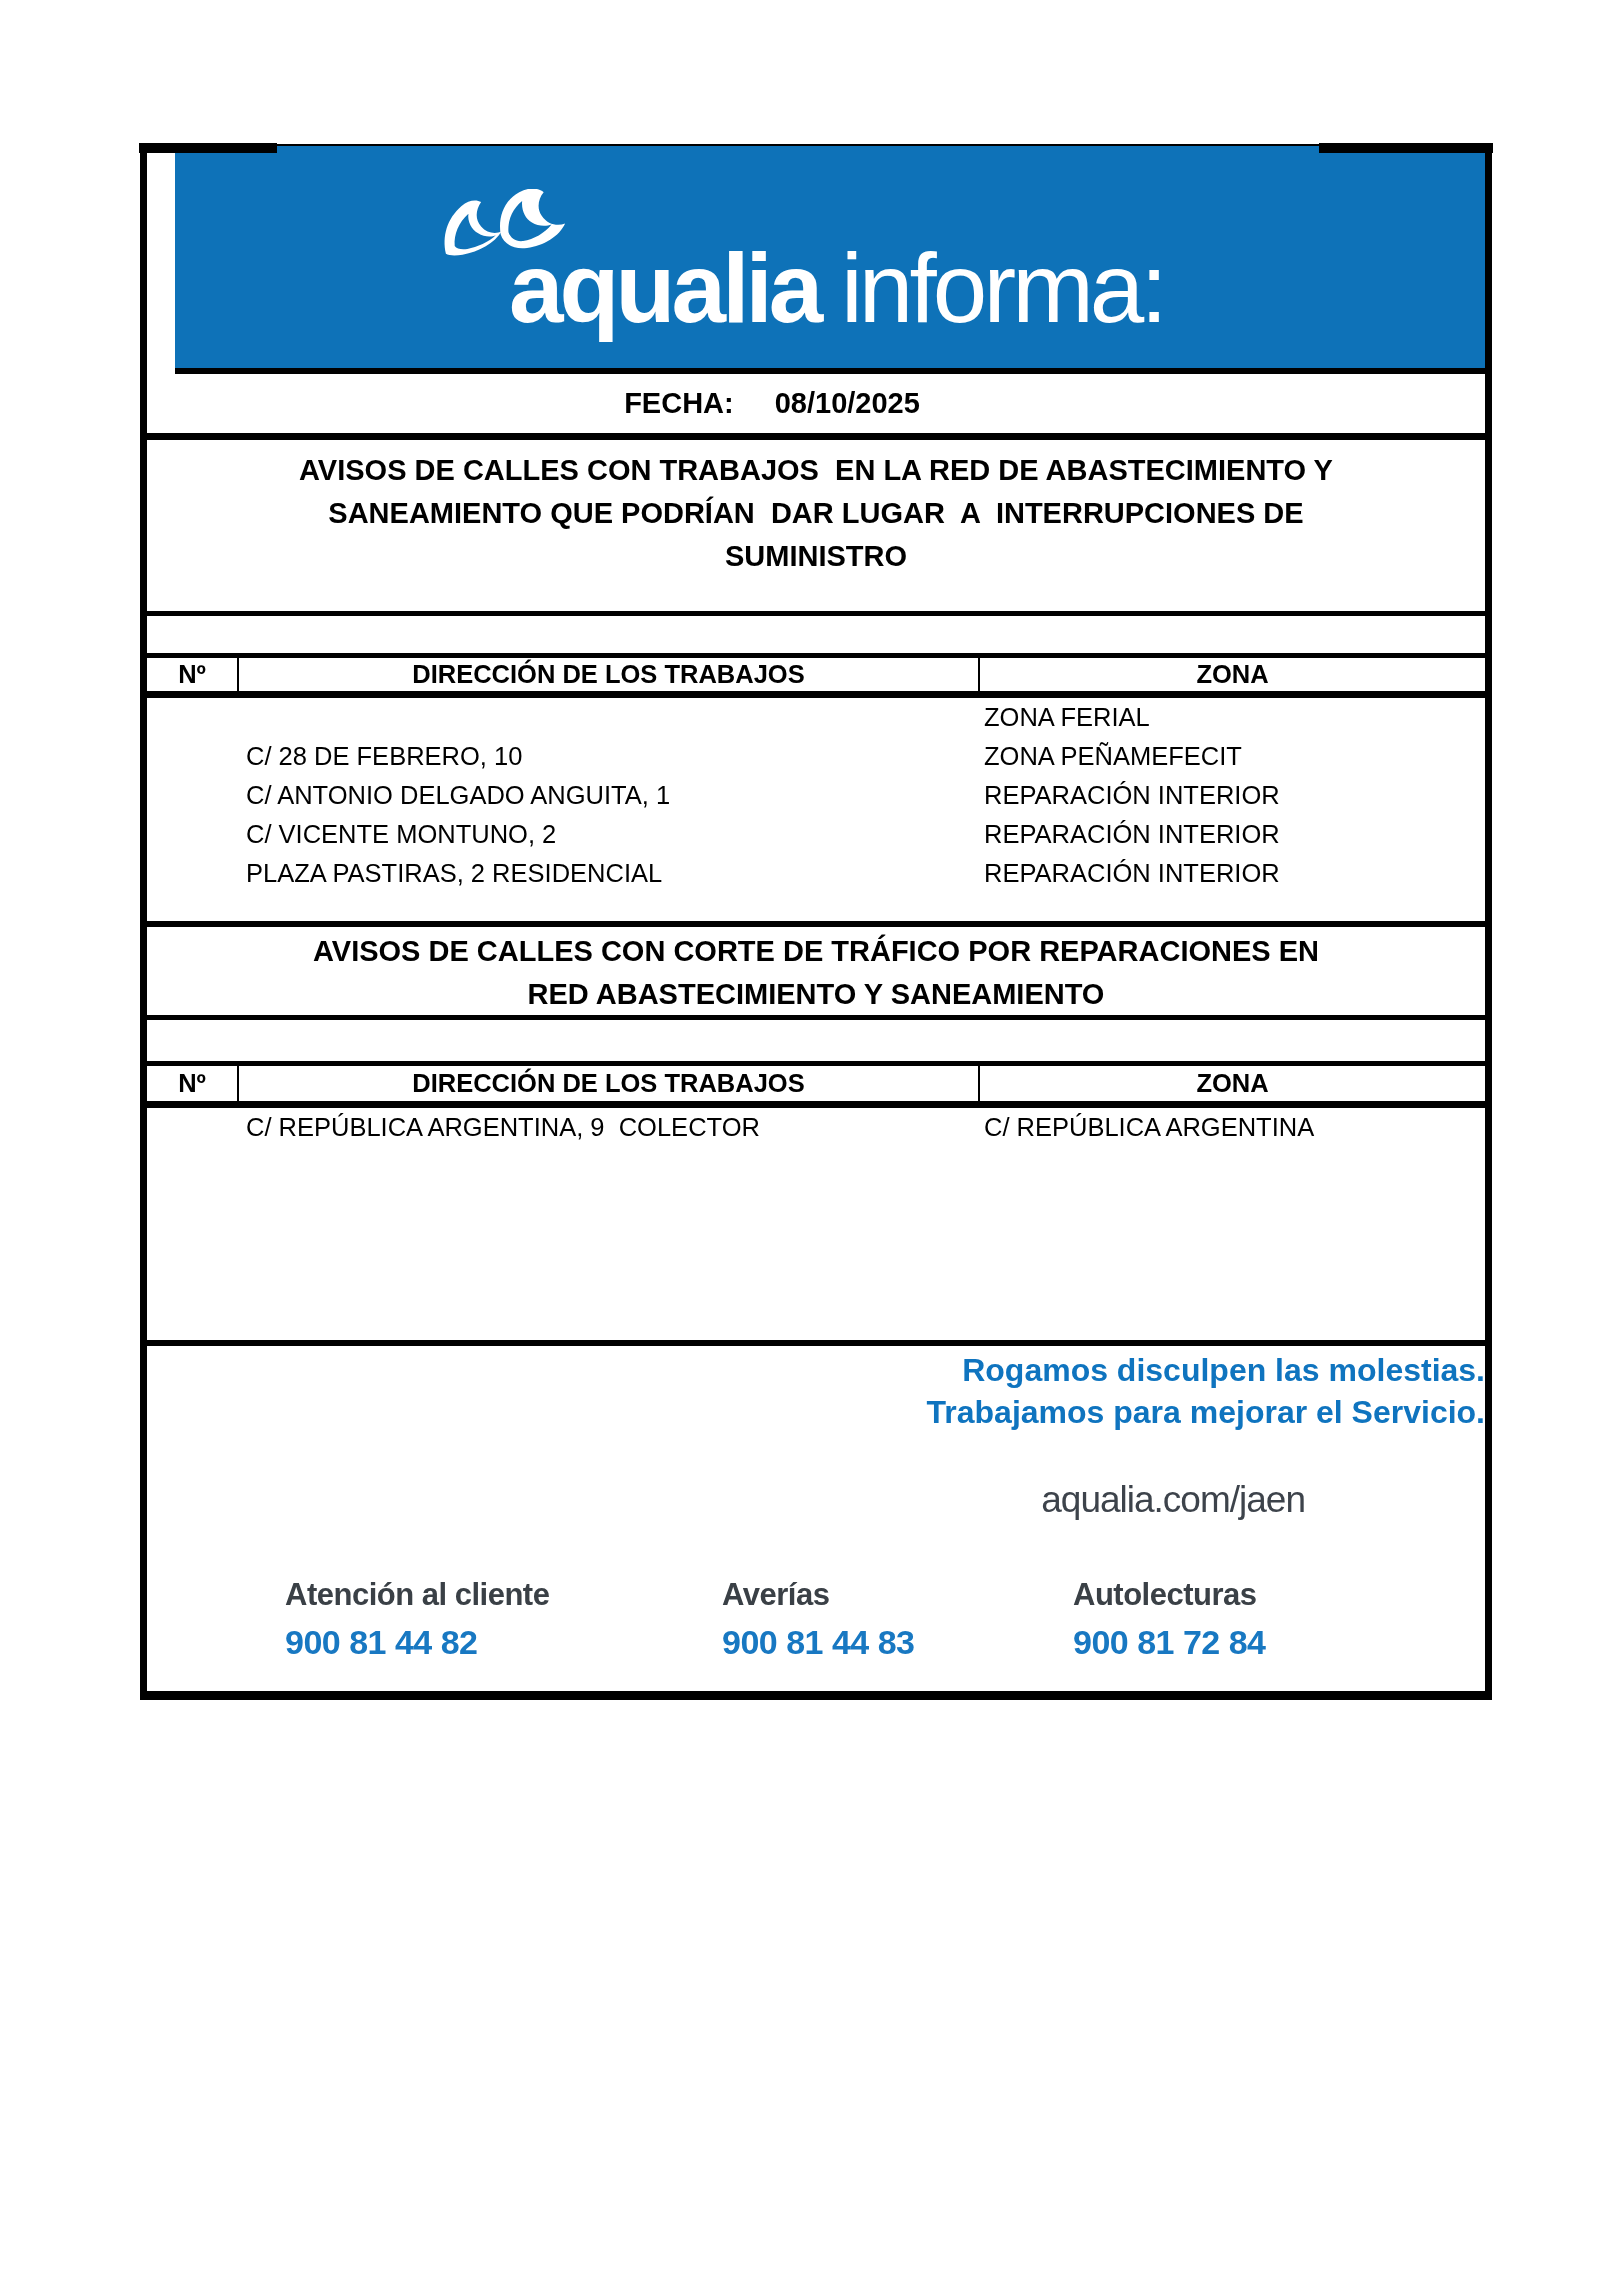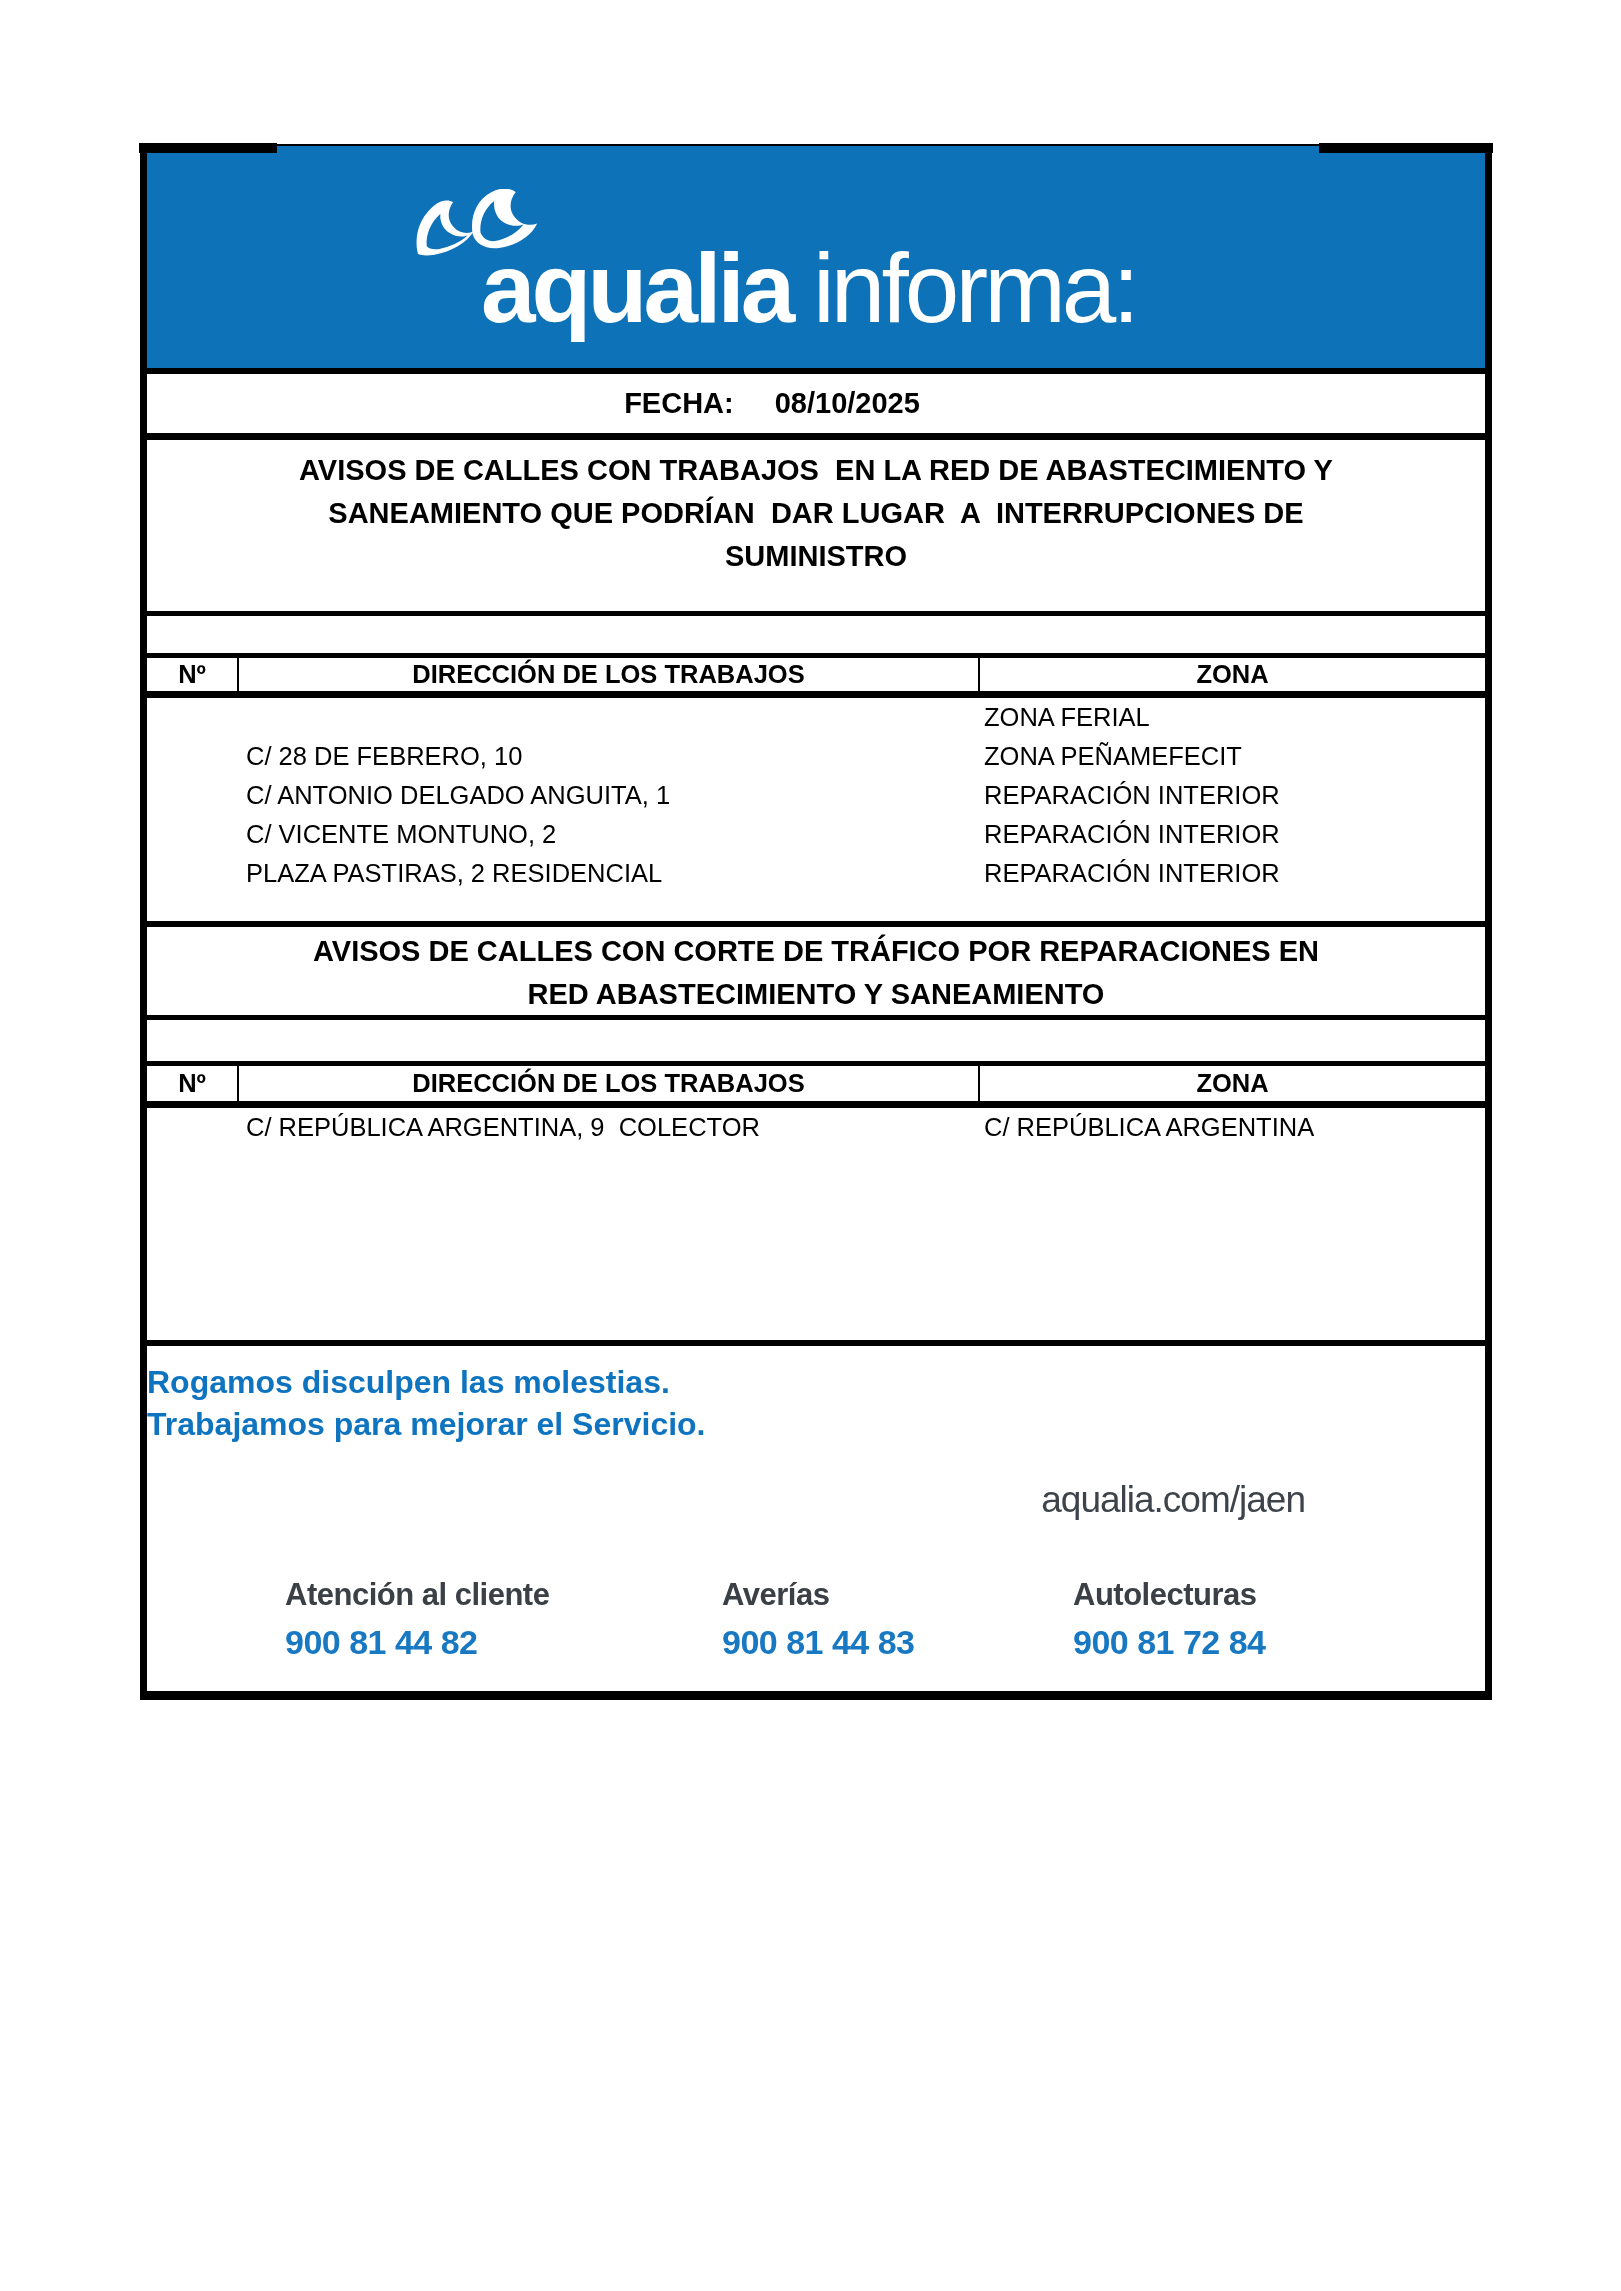--- a/index.html
+++ b/index.html
@@ -13,21 +13,21 @@
     box-sizing:border-box;background:#ffffff;
     border:solid #000;border-width:2.9px 7.8px 9.8px 7.8px;
   }
   .corner-bar{position:absolute;background:#000;height:9.8px;top:-2.9px;z-index:5;}
   .corner-bar.left{left:-7.8px;width:138px;}
   .corner-bar.right{right:-7.8px;width:174px;}
 
   
   .brand-header{
     position:relative;height:222px;border-bottom:6.9px solid #000;
-    background:#0e72b8;overflow:hidden;
+    background:#0e72b8;overflow:hidden;margin-left:28px;
   }
   .logo-flags{position:absolute;left:267px;top:43px;width:131px;height:69px;}
   .wordmark{
     position:absolute;left:334px;top:88px;height:118px;
     color:#ffffff;font-size:98px;line-height:108px;
     letter-spacing:-3.9px;white-space:pre;
   }
   .wordmark .wm1{font-weight:600;}
   .wordmark .wm2{font-weight:500;margin-left:21.6px;}
 
@@ -68,21 +68,21 @@
   .tbody{border-bottom:6.9px solid #000;}
   .tbody.b1{height:223px;}
   .tbody.b2{height:232px;}
   .trow{position:relative;height:39px;line-height:39px;font-size:25.5px;color:#000;}
   .trow .dir{position:absolute;left:99px;white-space:pre;}
   .trow .zona{position:absolute;left:837px;white-space:pre;}
 
   
   .footer{position:relative;height:343px;}
   .footer-msg{
-    padding-top:15px;text-align:left;
+    padding-top:3px;text-align:right;
     font-size:32px;font-weight:bold;line-height:42px;color:#0f74bf;
   }
   .website{
     position:absolute;top:133px;right:180px;
     font-size:37px;font-weight:400;color:#3d434b;letter-spacing:-1px;
   }
   .contacts{position:absolute;top:229px;left:0;width:100%;}
   .contact-col{position:absolute;top:0;}
   .contact-col.c1{left:138px;}
   .contact-col.c2{left:575px;}

